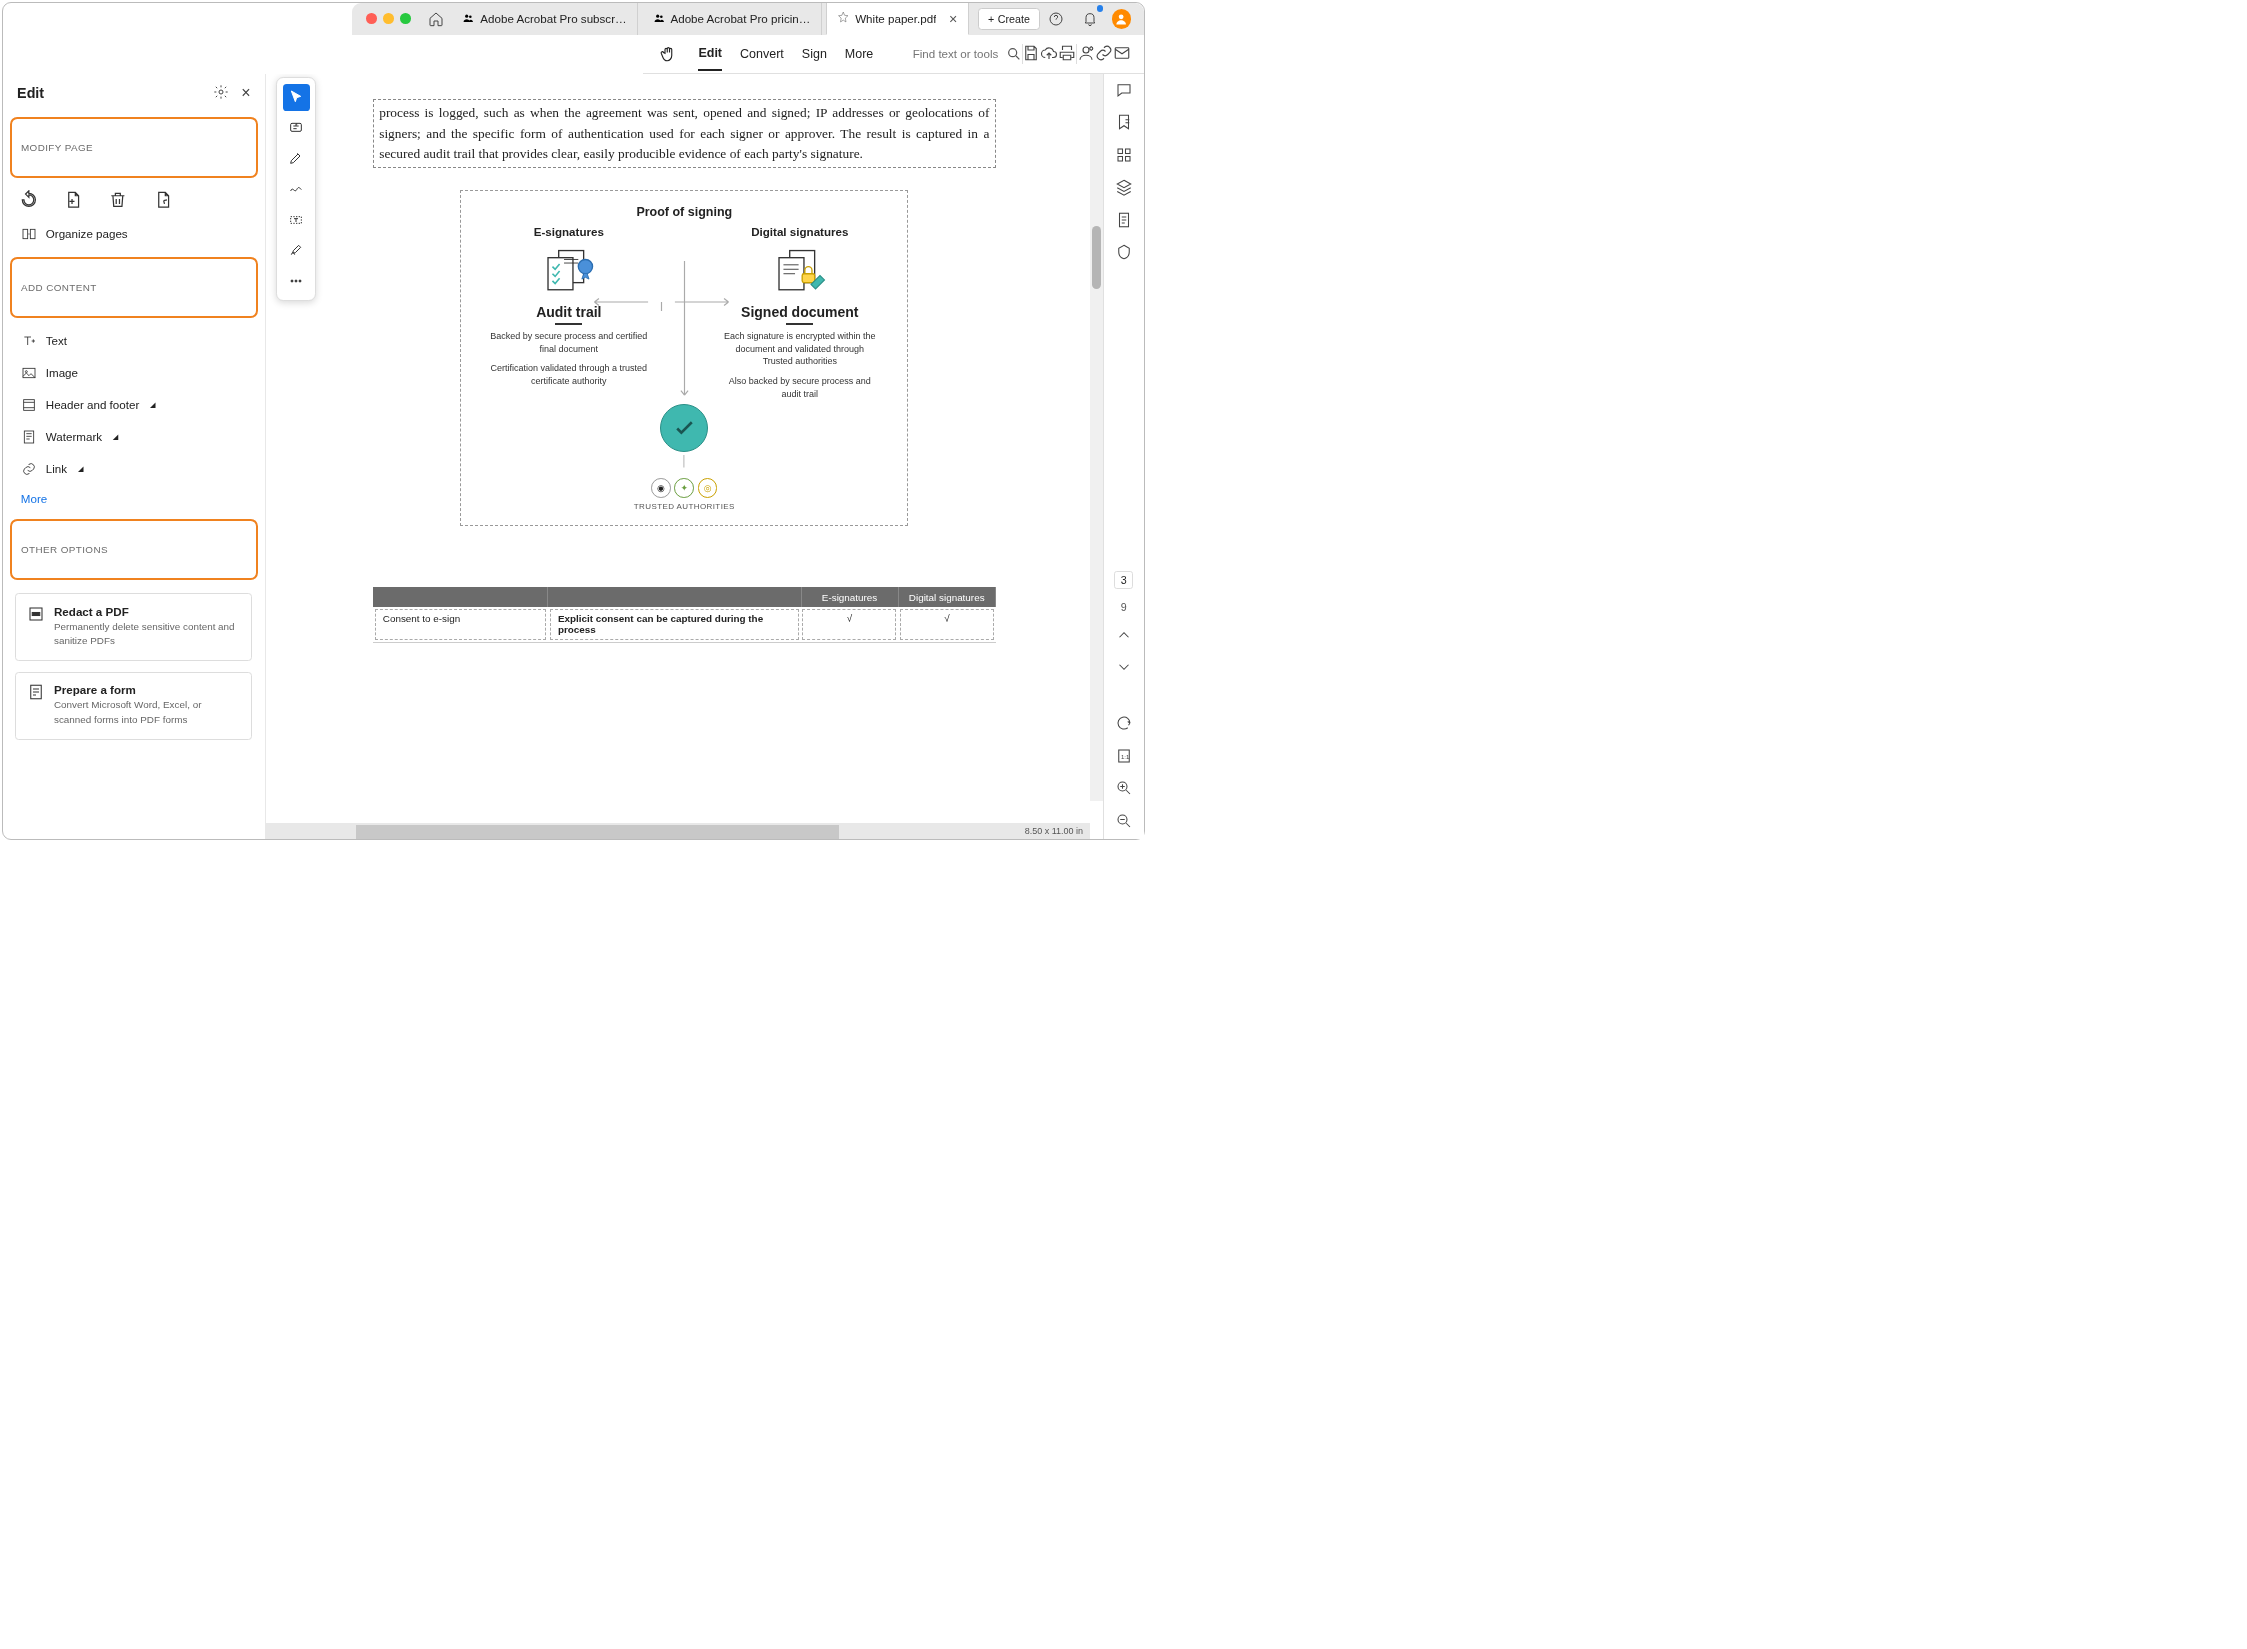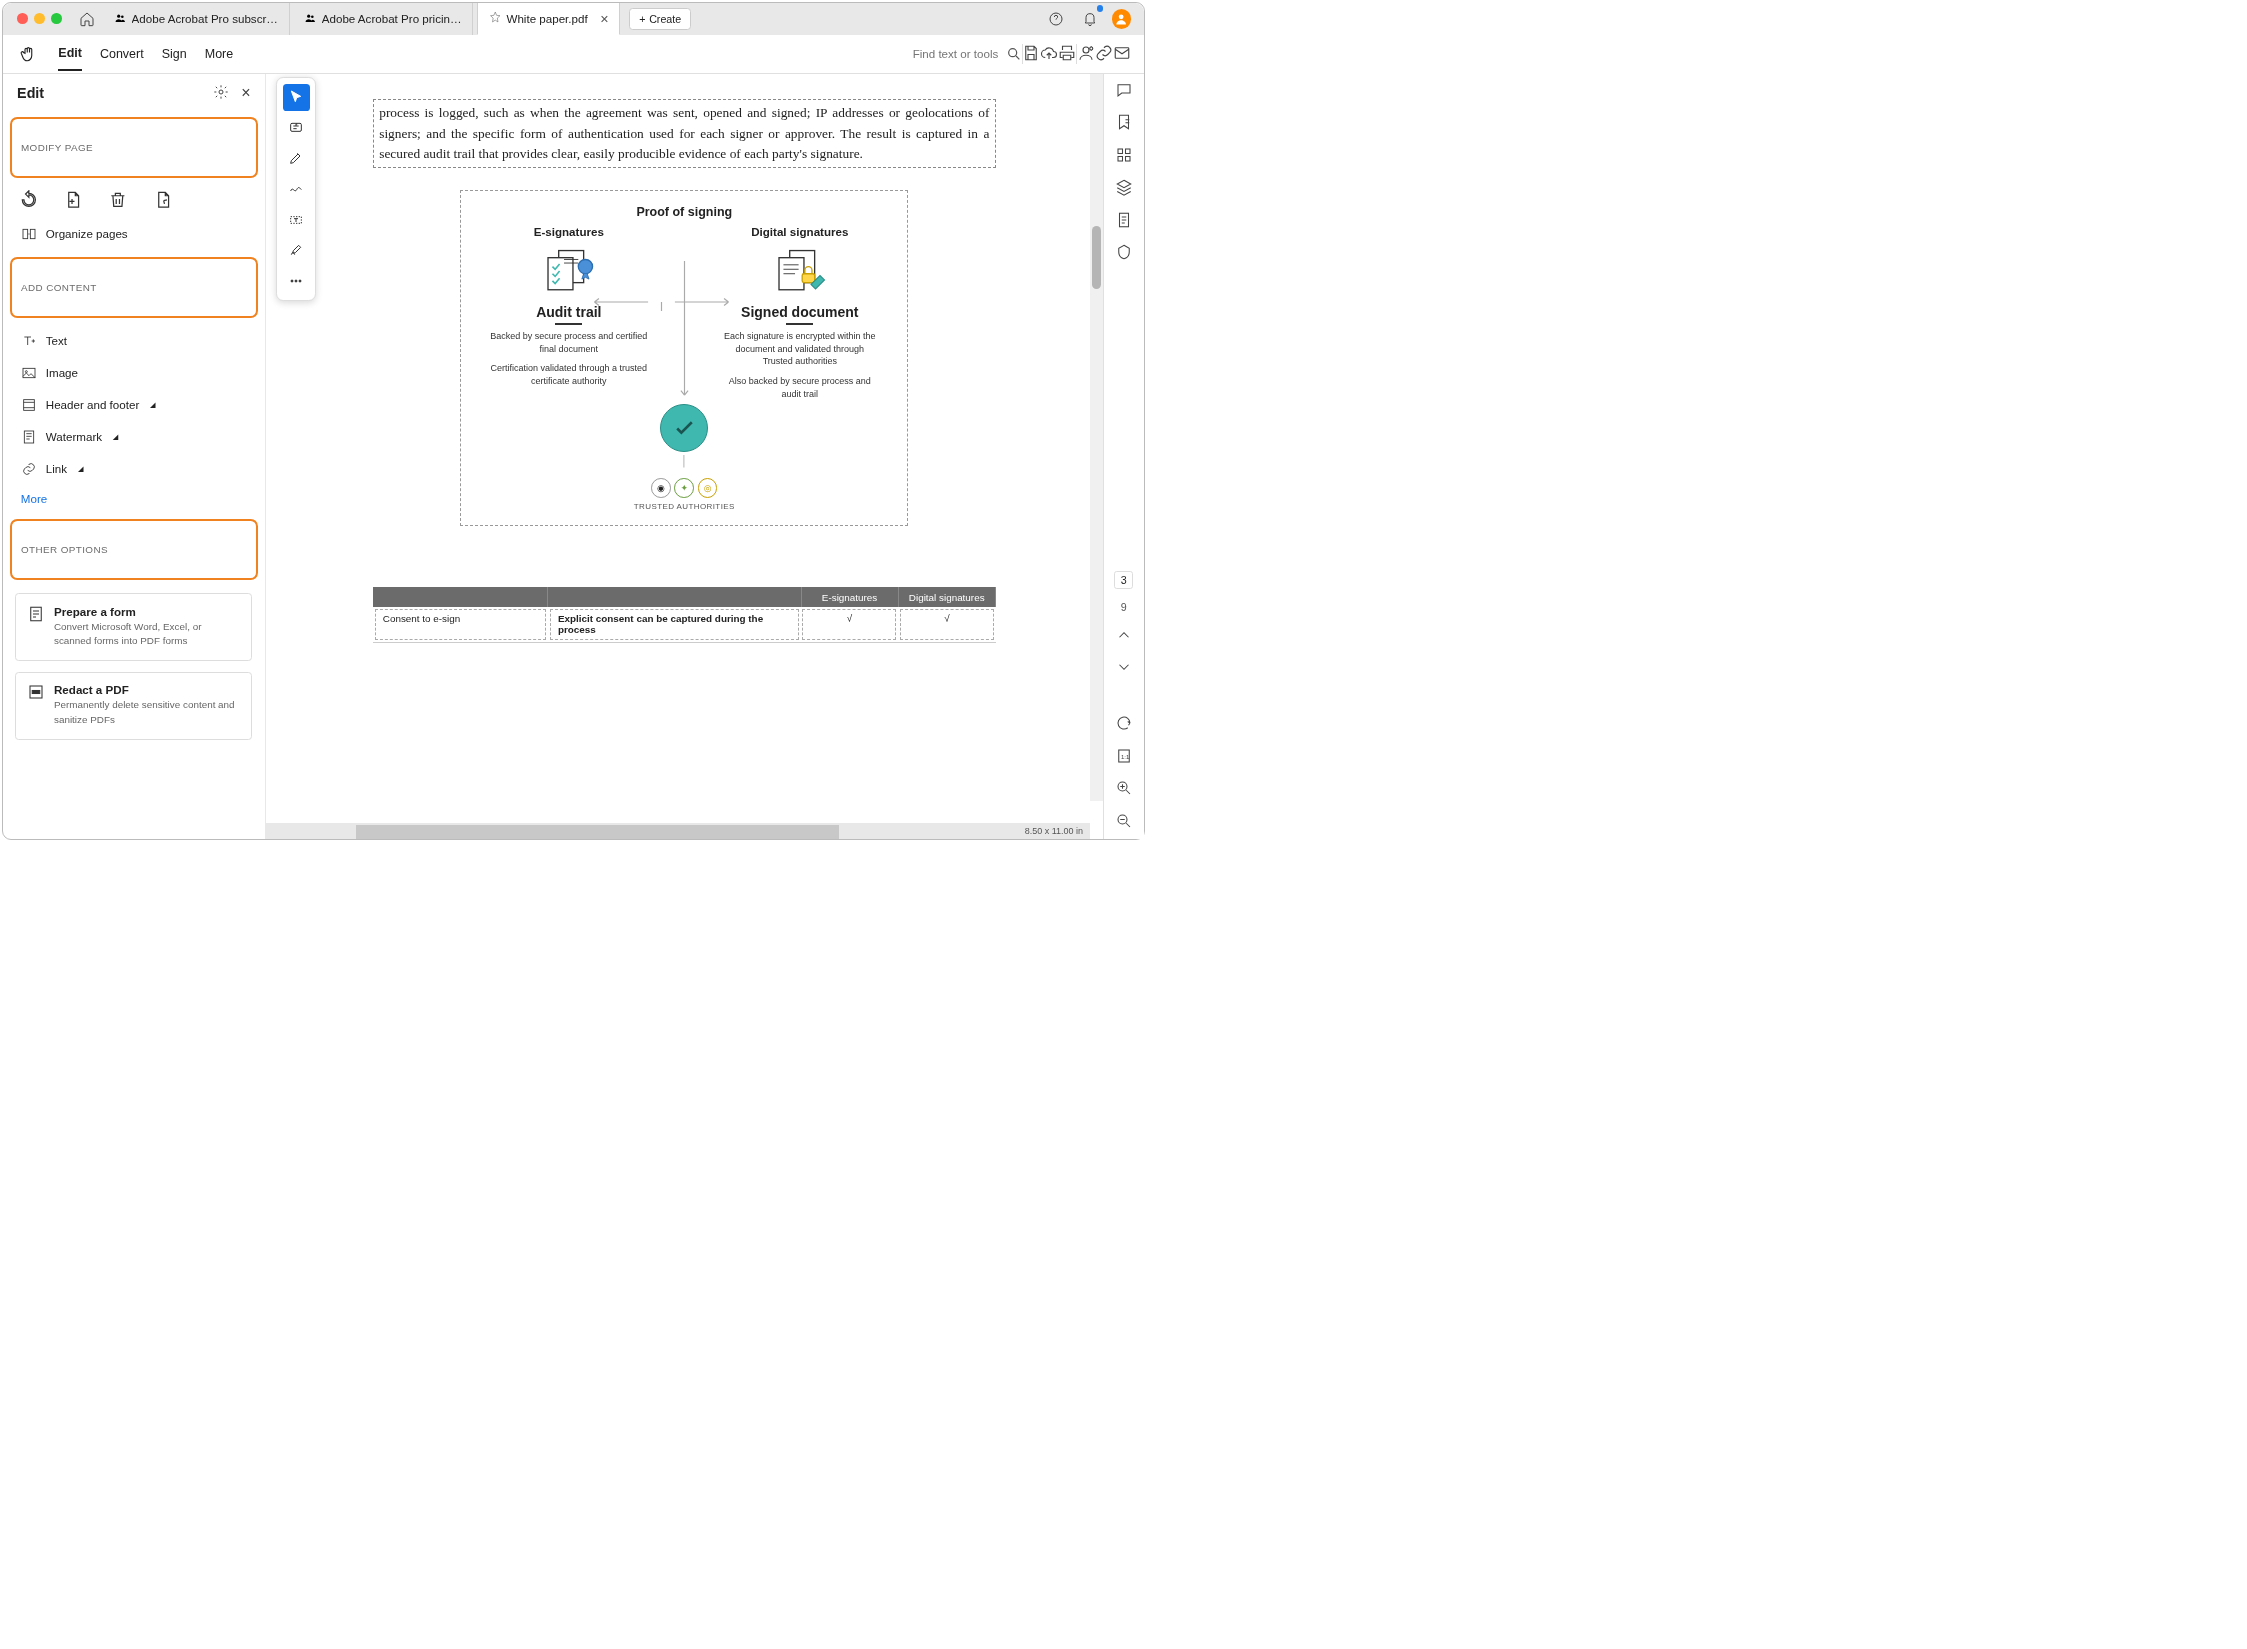--- a/index.html
+++ b/index.html
@@ -1,17 +1,17 @@
 <!DOCTYPE html>
 <html style="font-size:14.3px"><head>
 <meta charset="utf-8">
 <style>
 * { box-sizing: border-box; margin: 0; padding: 0; }
 body { font-family: -apple-system, "Segoe UI", Arial, sans-serif; font-size: 11.6px; color: #222; background: #fff; overflow: hidden; }
-.window { width: 1143px; height: 838px; border: 0.9px solid #bbb; border-radius: 9px; display: flex; flex-direction: column; background: #fff; margin: 1.8px; }
+.window { width: 1143px; height: 838px; border: 0.9px solid #bbb; border-radius: 9px; display: flex; flex-direction: column; background: #fff; margin: 1.8px; align-items: flex-end; }
 
 
 .titlebar { height: 32px; background: #e8e8e8; display: flex; align-items: center; border-top-left-radius: 9px; border-top-right-radius: 9px; padding: 0 5.4px; gap: 3.6px; }
 .traffic { display: flex; gap: 6.3px; padding: 0 9px; }
 .dot { width: 10.7px; height: 10.7px; border-radius: 50%; }
 .dot.red{background:#ff5f56;} .dot.yellow{background:#ffbd2e;} .dot.green{background:#27c93f;}
 .icon-btn { width: 25px; height: 25px; display:flex; align-items:center; justify-content:center; border-radius:3.6px; cursor:pointer; color:#444; }
 .icon-btn svg{width:16px;height:16px;stroke:#444;fill:none;stroke-width:1.5;}
 .tab { display:flex; align-items:center; gap:5.4px; padding: 0 10.7px; height: 32px; border-right:0.9px solid #d0d0d0; cursor:pointer; max-width:188px; }
 .tab.active { background:#fff; border-bottom: 0.9px solid #fff; margin-bottom: -0.9px; border-left:0.9px solid #d0d0d0; }
@@ -298,36 +298,36 @@
             <path d="M10 14a5 5 0 007 0l2-2a5 5 0 00-7-7l-1 1M14 10a5 5 0 00-7 0l-2 2a5 5 0 007 7l1-1"></path>
           </svg>
         <span>Link</span>
           <span class="sub">◢</span>
       </div>
       <div class="more-link">More</div>
 
       <div class="section-label hl">OTHER OPTIONS</div>
       <div class="card">
         <svg viewBox="0 0 24 24">
+            <rect x="4" y="4" width="16" height="16"></rect>
+            <rect x="7" y="10" width="10" height="4" fill="#333"></rect>
+          </svg>
+        <div>
+          <div class="ct">Redact a PDF</div>
+          <div class="cd">Permanently delete sensitive content and sanitize PDFs</div>
+        </div>
+      </div>
+      <div class="card">
+        <svg viewBox="0 0 24 24">
             <rect x="5" y="3" width="14" height="18"></rect>
             <path d="M8 8h8M8 12h8M8 16h4"></path>
           </svg>
         <div>
           <div class="ct">Prepare a form</div>
           <div class="cd">Convert Microsoft Word, Excel, or scanned forms into PDF forms</div>
-        </div>
-      </div>
-      <div class="card">
-        <svg viewBox="0 0 24 24">
-            <rect x="4" y="4" width="16" height="16"></rect>
-            <rect x="7" y="10" width="10" height="4" fill="#333"></rect>
-          </svg>
-        <div>
-          <div class="ct">Redact a PDF</div>
-          <div class="cd">Permanently delete sensitive content and sanitize PDFs</div>
         </div>
       </div>
     </div>
 
     <div class="doc-area">
 
       <div class="float-tools">
         <div class="ft-btn active">
             <svg viewBox="0 0 24 24">
               <path d="M5 3l14 8-6 2-2 6z"></path>

